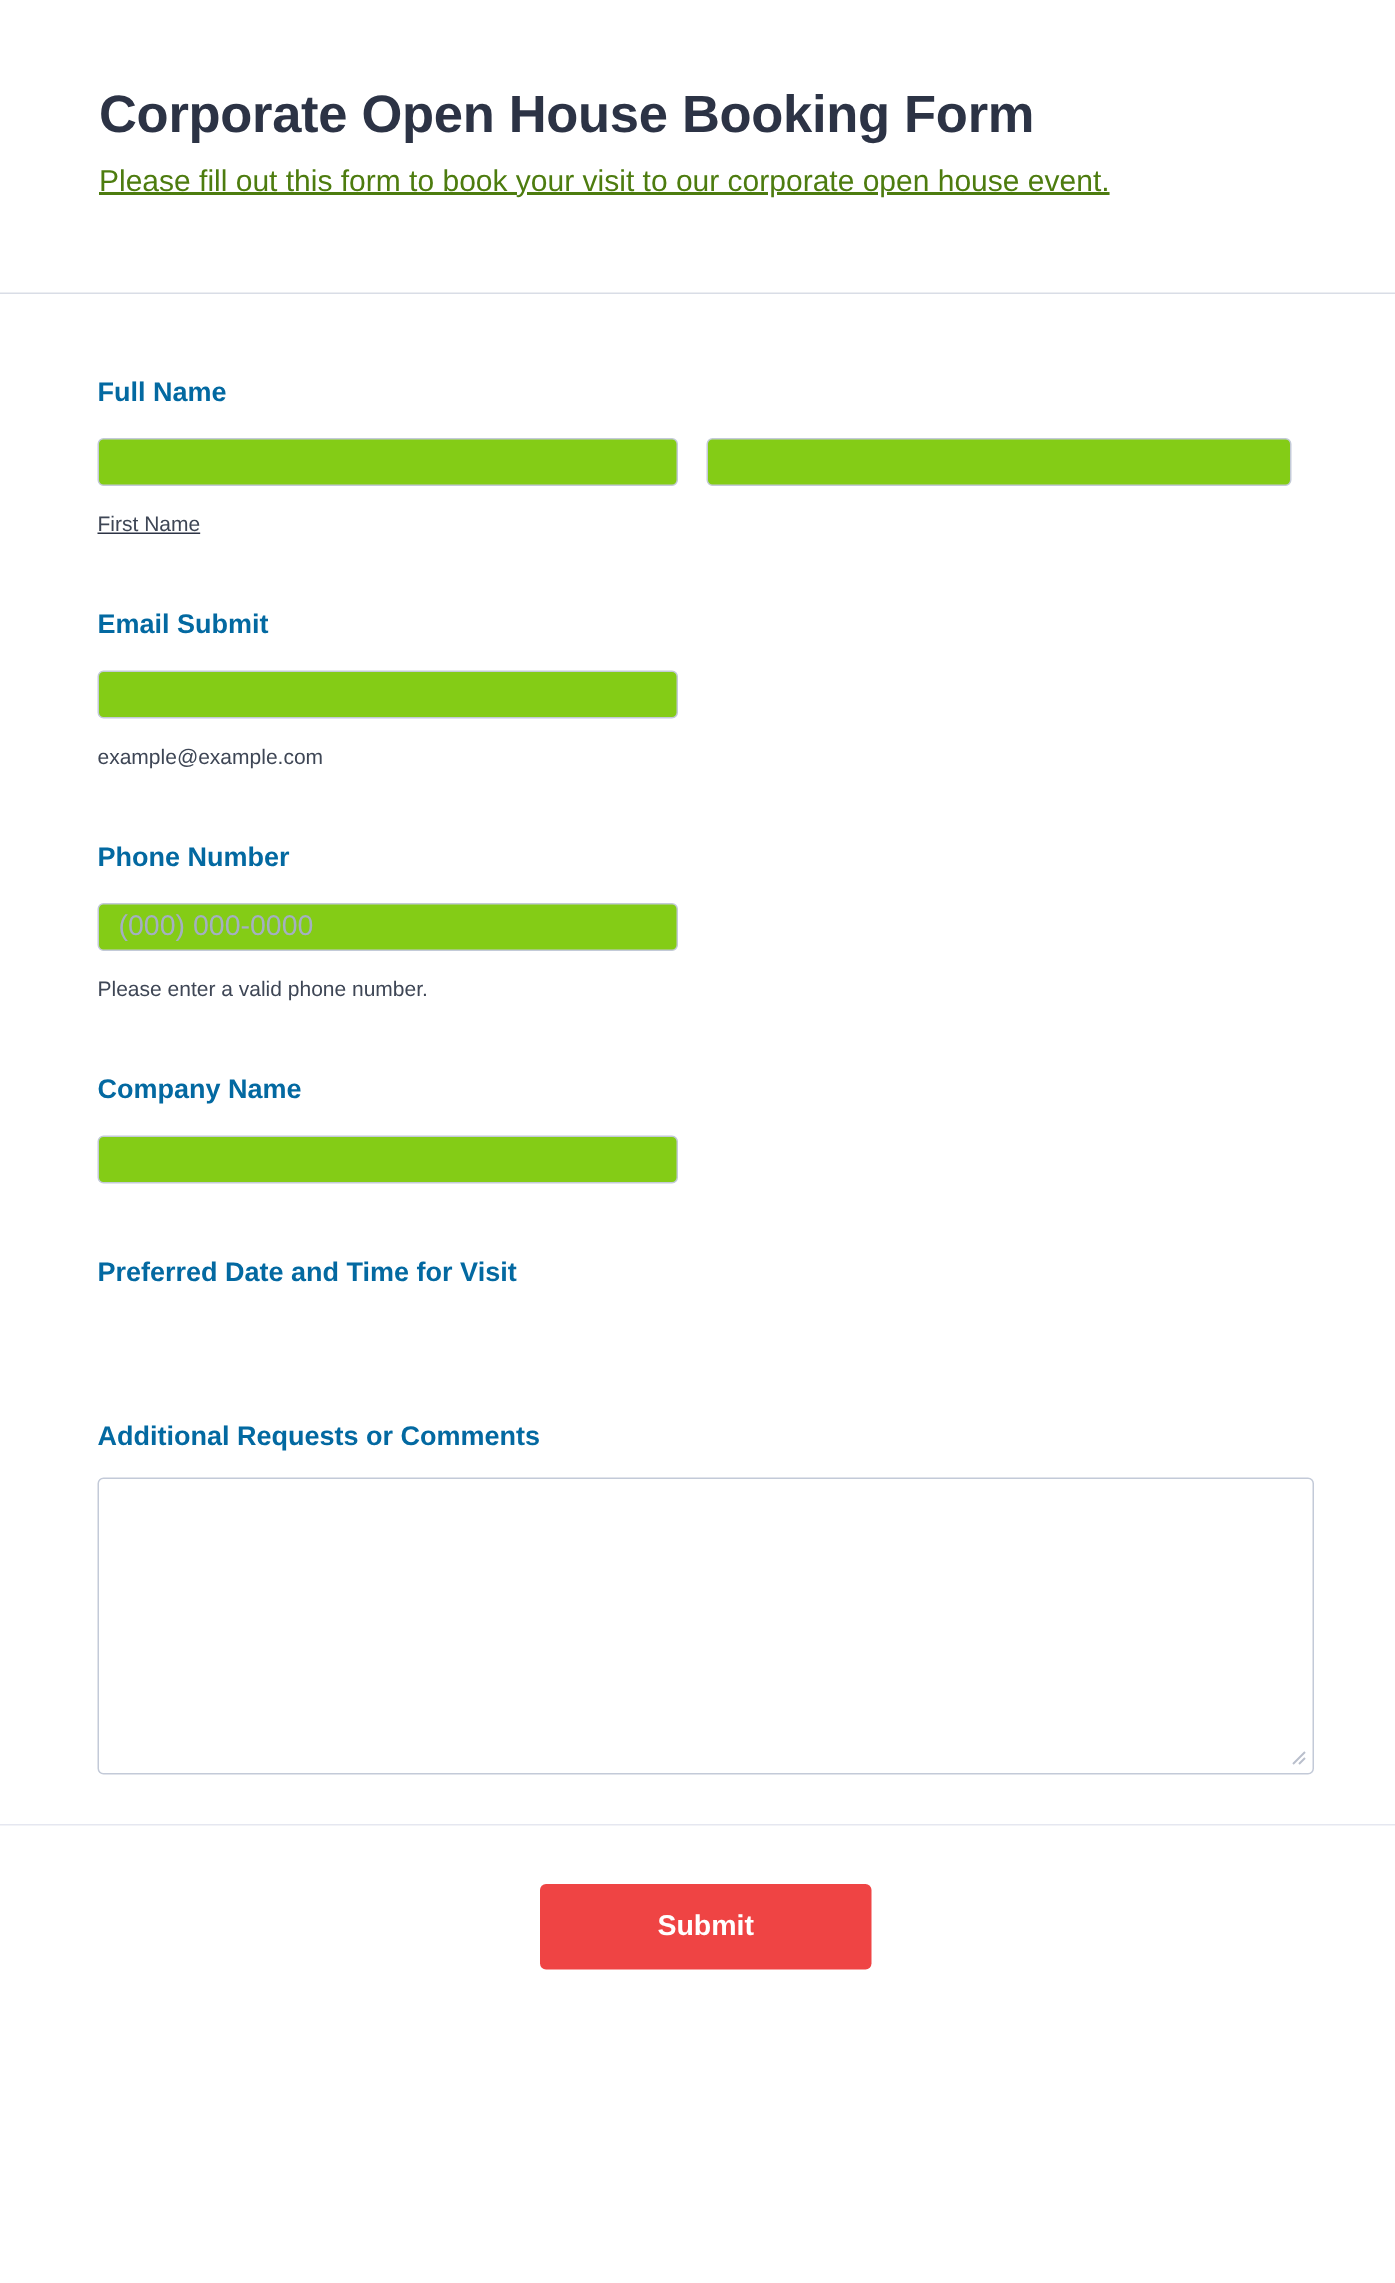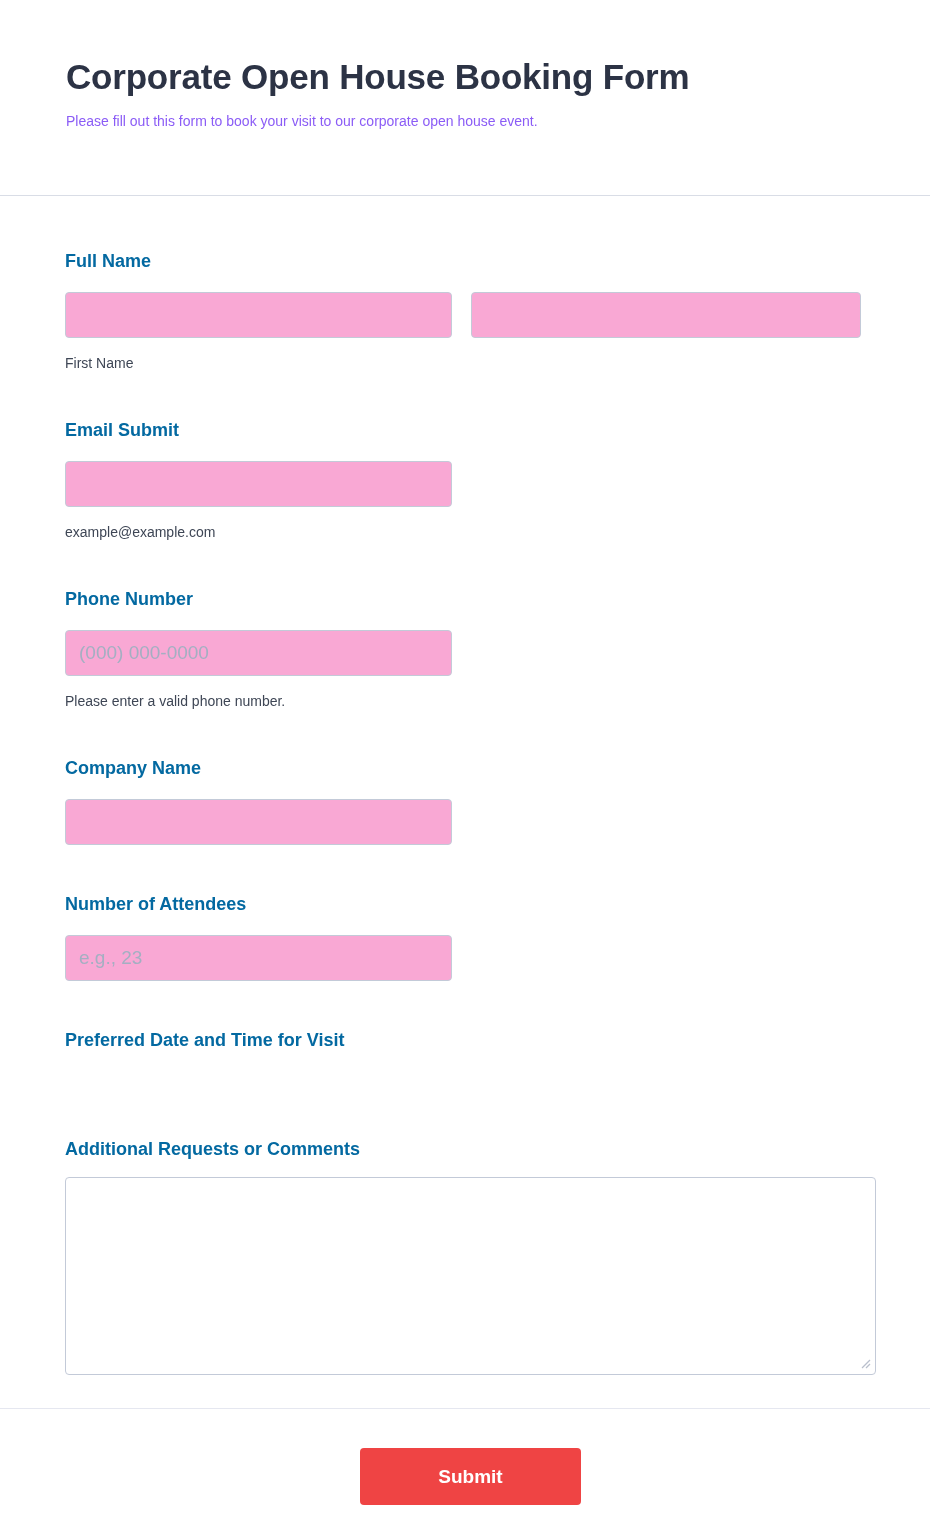--- a/index.html
+++ b/index.html
@@ -21,61 +21,62 @@
   }
   .form-title {
     font-size: 35px;
     line-height: 40px;
     font-weight: 700;
     color: #2c3345;
     letter-spacing: -0.2px;
   }
   .form-subtitle {
     margin-top: 13px;
-    font-size: 14px;
+    font-size: 20px;
     line-height: 22px;
     font-weight: 400;
-    color: #8b5cf6;
+    color: #4d7c0f;
+    text-decoration: underline;
   }
 
   
   .form-body { padding: 0 54px 0 65px; }
   .field { margin-top: 49px; }
   .field.first { margin-top: 55px; }
   .field-label {
     display: block;
     font-size: 18px;
     line-height: 20px;
     font-weight: 600;
     color: #0369a1;
   }
   .input-row { margin-top: 21px; }
   .text-input {
     display: block;
-    height: 46px;
+    height: 32px;
     width: 387px;
     border: 1px solid #c3cad8;
     border-radius: 4px;
     padding: 0 13px;
     font-family: "Liberation Sans", "DejaVu Sans", sans-serif;
     font-size: 19px;
     color: #2c3345;
-    background: #f9a8d4;
+    background: #84cc16;
     outline: none;
   }
   .text-input::placeholder, textarea::placeholder { color: #a4afc2; opacity: 1; }
   .sublabel {
     margin-top: 18px;
     font-size: 14px;
     line-height: 15px;
     color: #3e4655;
   }
 
   
-  .name-row { display: flex; gap: 19px; margin-top: 21px; }
+  .name-row { display: flex; gap: 19px; margin-top: 21px; text-decoration: underline; }
   .name-col { width: 387px; }
   .name-col.last { width: 390px; }
   .name-col .text-input { width: 100%; margin-top: 0; }
 
   
   .field-datetime { margin-bottom: 89px; }
   .datetime-empty { height: 0; }
 
   
   .textarea-wrap { position: relative; margin-top: 18px; width: 811px; }
@@ -161,26 +162,20 @@
       <div class="sublabel">Please enter a valid phone number.</div>
     </section>
 
     <section class="field">
       <label class="field-label">Company Name</label>
       <div class="input-row">
         <input type="text" class="text-input" style="">
       </div>
     </section>
 
-    <section class="field">
-      <label class="field-label">Number of Attendees</label>
-      <div class="input-row">
-        <input type="text" class="text-input" placeholder="e.g., 23" style="">
-      </div>
-    </section>
 
     <section class="field field-datetime">
       <label class="field-label">Preferred Date and Time for Visit</label>
       <div class="datetime-empty"></div>
     </section>
 
     <section class="field" style="margin-top:0;">
       <label class="field-label">Additional Requests or Comments</label>
       <div class="textarea-wrap">
         <textarea class="comments-textarea" style=""></textarea>

